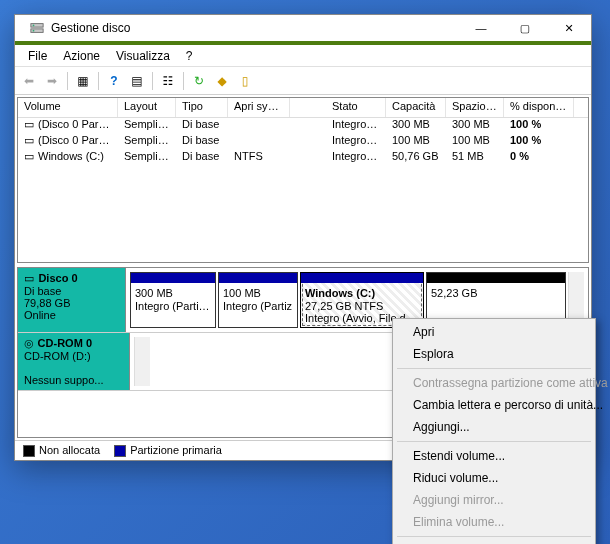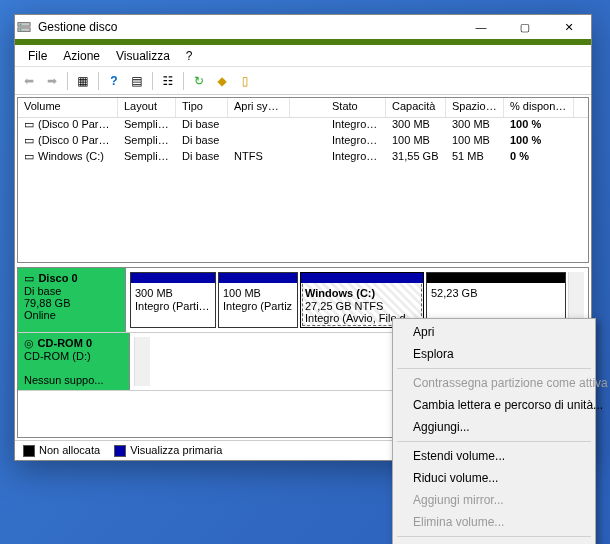--- a/index.html
+++ b/index.html
@@ -19,22 +19,22 @@
     background: #fff;
     border: 1px solid #888;
     box-shadow: 0 8px 30px rgba(0,0,0,0.35);
     display: flex;
     flex-direction: column;
   }
   .titlebar {
     height: 30px;
     display: flex;
     align-items: center;
-    padding: 0 0 0 1px;
-    border-bottom: 6px solid #4d7c0f;
+    padding: 0 0 0 14px;
+    border-bottom: 4px solid #4d7c0f;
     font-size: 12px;
   }
   .titlebar .icon { width: 16px; height: 16px; margin-right: 6px; display:inline-flex; align-items:center; justify-content:center; }
   .titlebar .title { flex: 1; }
   .winbtns { display: flex; height: 100%; }
   .winbtn {
     width: 44px; height: 100%; display:flex; align-items:center; justify-content:center;
     font-size: 11px; font-family: "Segoe UI Symbol", sans-serif;
   }
   .menubar {
@@ -106,21 +106,21 @@
   }
   .disk-row {
     display: flex;
     border-bottom: 1px solid #ccc;
     min-height: 58px;
   }
   .disk-label {
     width: 112px;
     padding: 4px 6px;
     border-right: 1px solid #888;
-    background: #22c55e;
+    background: #14b8a6;
   }
   .disk-label .icon { display:inline-block; margin-right:4px; }
   .disk-parts {
     flex: 1;
     display: flex;
     padding: 4px;
     gap: 2px;
     background: #fff;
   }
   .part {
@@ -242,21 +242,21 @@
             <div class="c-cap">100 MB</div>
             <div class="c-sp">100 MB</div>
             <div class="c-disp">100 %</div>
           </div>
           <div class="vol-row">
             <div class="c-vol"><span class="vol-icon">▭</span>Windows (C:)</div>
             <div class="c-lay">Semplice</div>
             <div class="c-tip">Di base</div>
             <div class="c-fs">NTFS</div>
             <div class="c-st">Integro (A...</div>
-            <div class="c-cap">31,55 GB</div>
+            <div class="c-cap">50,76 GB</div>
             <div class="c-sp">51 MB</div>
             <div class="c-disp">0 %</div>
           </div>
         </div>
     </div>
   </div>
 
   <div class="graphical" id="disks" style="flex:1; overflow:hidden;">
       <div class="disk-row">
         <div class="disk-label"><span class="icon">▭</span><b>Disco 0</b><br>Di base<br>79,88 GB<br>Online</div>
@@ -283,21 +283,21 @@
       <div class="disk-row">
         <div class="disk-label"><span class="icon">◎</span><b>CD-ROM 0</b><br>CD-ROM (D:)<br><br>Nessun suppo...</div>
         <div class="disk-parts">
           <div class="sb-right"></div>
         </div>
       </div>
     </div>
 
   <div class="legend">
     <span><span class="sw black"></span><span>Non allocata</span></span>
-    <span><span class="sw blue"></span><span>Visualizza primaria</span></span>
+    <span><span class="sw blue"></span><span>Partizione primaria</span></span>
   </div>
 
 </div>
 
 <div class="ctxmenu" id="ctx">
     <div class="mi">Apri</div>
     <div class="mi">Esplora</div>
     <div class="sep"></div>
     <div class="mi disabled">Contrassegna partizione come attiva</div>
     <div class="mi">Cambia lettera e percorso di unità...</div>

